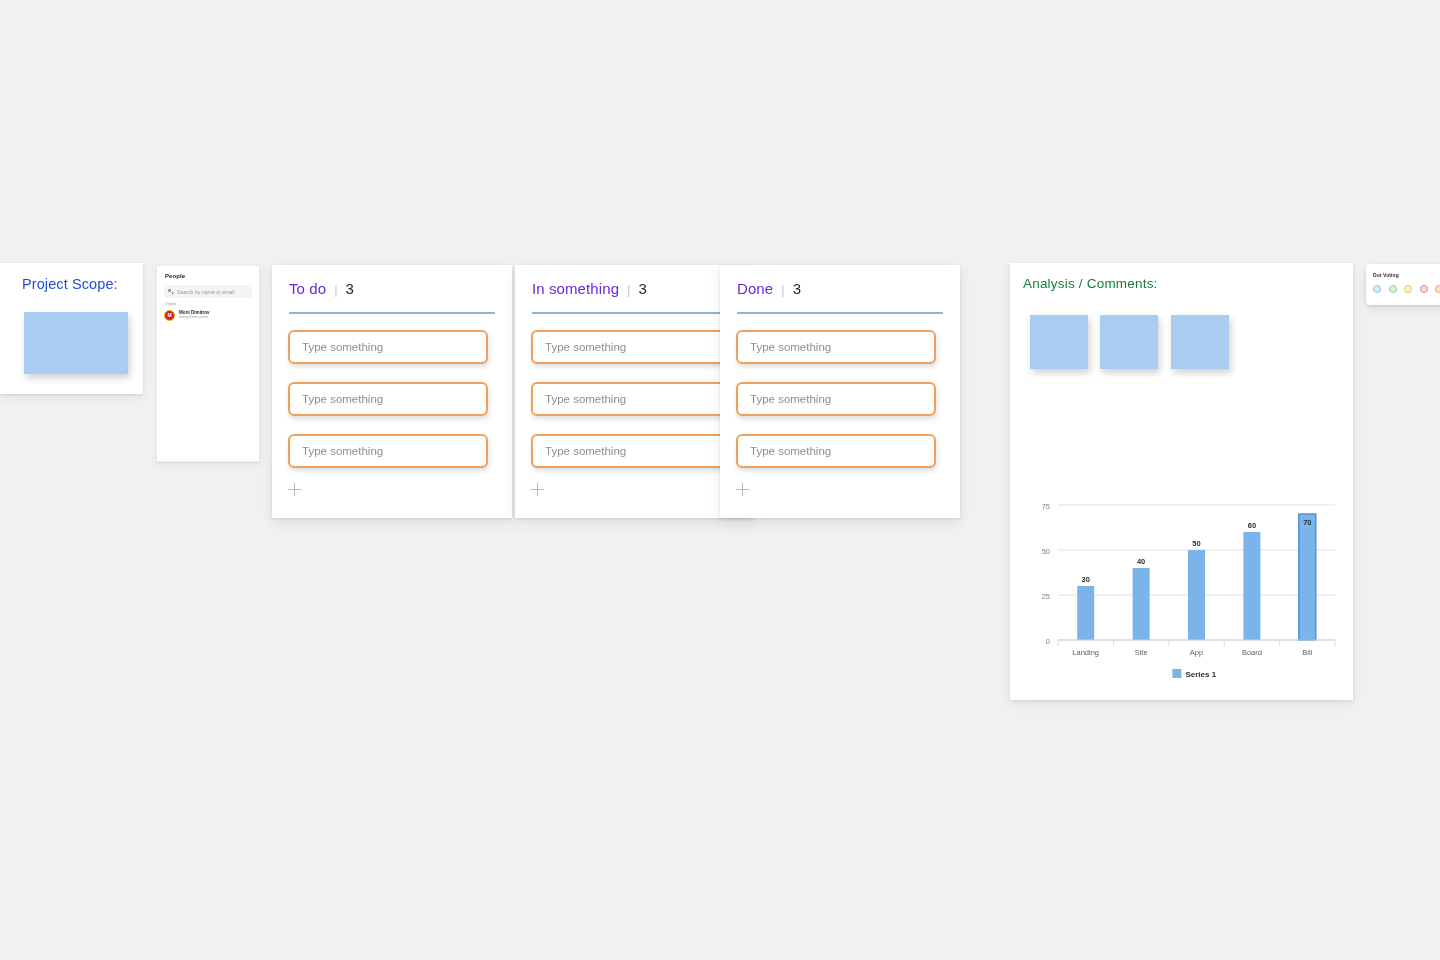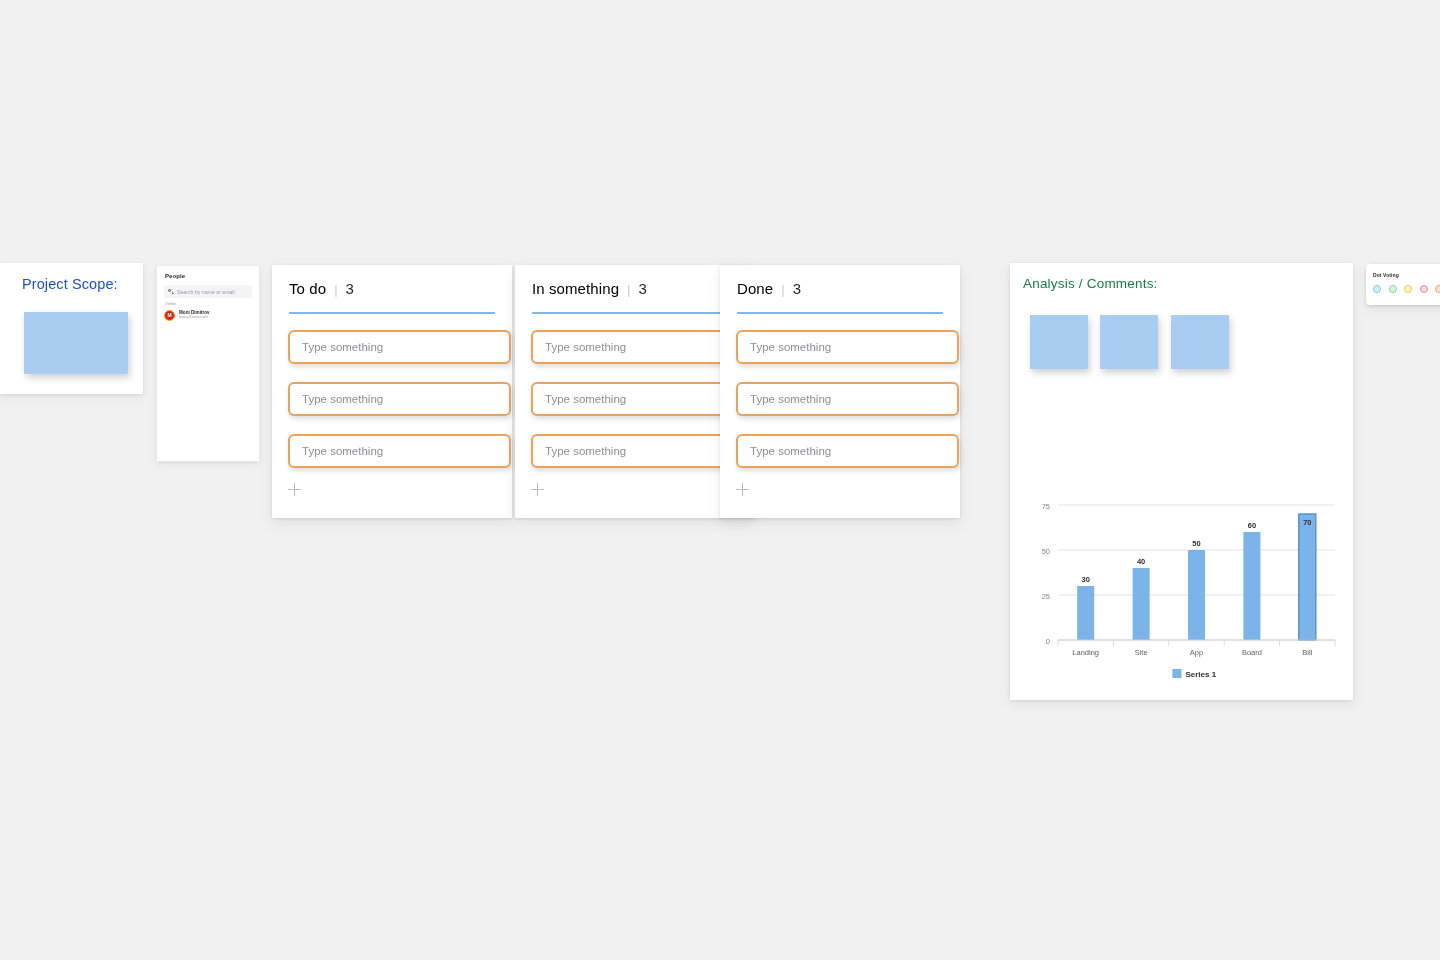--- a/index.html
+++ b/index.html
@@ -182,21 +182,21 @@
   .kanban-head {
     position: absolute;
     left: 17px;
     top: 15px;
     display: flex;
     align-items: baseline;
     gap: 8px;
   }
   .kanban-head .title {
     font-size: 15px;
-    color: #000000;
+    color: #6d28d9;
     letter-spacing: 0.1px;
   }
   .kanban-head .sep {
     color: #c9c9cd;
     font-size: 13px;
     line-height: 1;
   }
   .kanban-head .count {
     font-size: 15px;
     color: #26282b;
@@ -205,21 +205,21 @@
     position: absolute;
     left: 17px;
     top: 47px;
     width: 206px;
     height: 2px;
     background: #84b8dd;
   }
   .kanban-card {
     position: absolute;
     left: 16px;
-    width: 223px;
+    width: 200px;
     height: 34px;
     border: 2px solid #efa159;
     border-radius: 6px;
     background: #ffffff;
     box-sizing: border-box;
     display: flex;
     align-items: center;
     padding-left: 12px;
     box-shadow: 1px 3px 5px rgba(0,0,0,0.13);
   }

